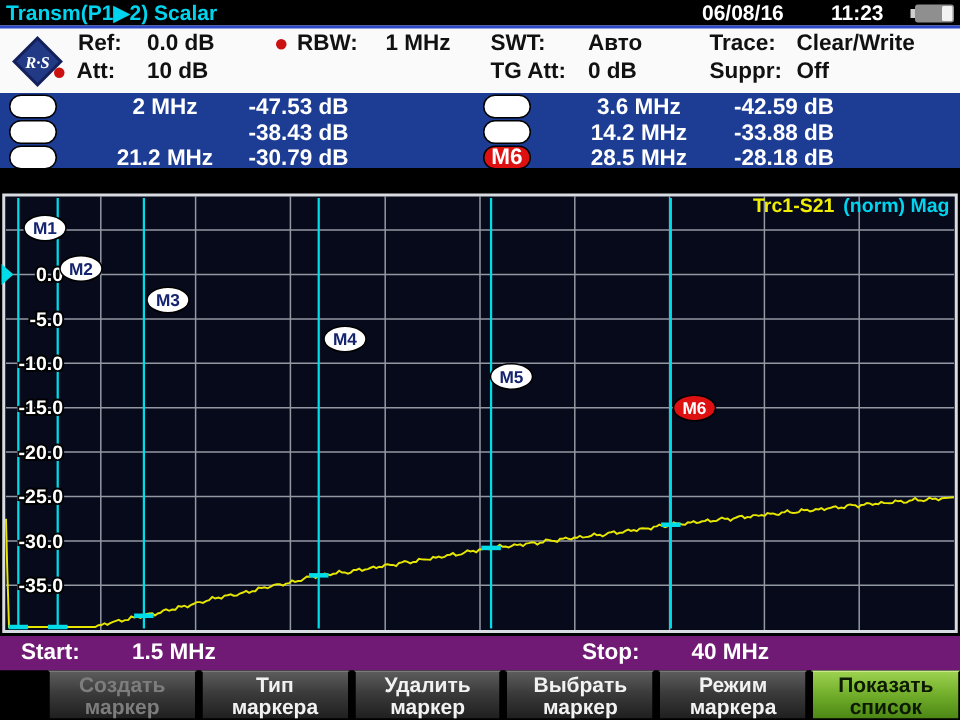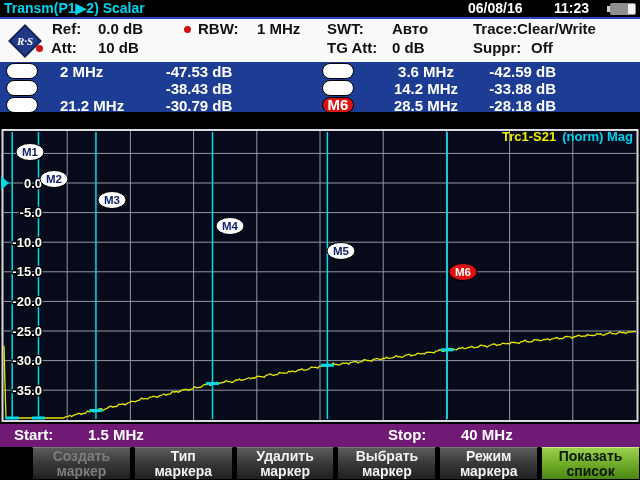--- a/index.html
+++ b/index.html
@@ -21,31 +21,31 @@
   .settings{position:absolute;left:0;top:17px;width:640px;height:45px;background:#fafafa;
             border-top:2px solid #2b48c8;color:#111;font-size:15px;}
   .settings span{position:absolute;white-space:nowrap;}
   .dot{width:7px;height:7px;border-radius:50%;background:#cc1111;}
   .logo{position:absolute;left:5px;top:2px;}
   .p-ref-l{left:52px;top:1px}   .p-ref-v{left:98px;top:1px}
   .p-att-d{left:36px;top:26px}  .p-att-l{left:51px;top:20px}  .p-att-v{left:98px;top:20px}
   .p-rbw-d{left:184px;top:7px}  .p-rbw-l{left:198px;top:1px}  .p-rbw-v{left:257px;top:1px}
   .p-swt-l{left:327px;top:1px}  .p-swt-v{left:392px;top:1px}
   .p-tga-l{left:327px;top:20px} .p-tga-v{left:392px;top:20px}
-  .p-trc-l{left:473px;top:1px}  .p-trc-v{left:517px;top:1px}
+  .p-trc-l{left:473px;top:1px}  .p-trc-v{left:531px;top:1px}
   .p-sup-l{left:473px;top:20px} .p-sup-v{left:531px;top:20px}
 
   
   .mtable{position:absolute;left:0;top:62px;width:640px;height:51px;background:#1d3c94;}
   .mrow{position:relative;width:640px;height:17px;}
   .mrow span{position:absolute;top:1px;font-size:15px;color:#fff;white-space:nowrap;}
   .badge{display:inline-block;width:30px;height:14px;border-radius:8px;background:#fff;
          border:1px solid #000;color:#14246e;font-size:11px;line-height:14px;text-align:center;}
   .badge.red{background:#dd1111;color:#fff;}
-  .b1{left:6px;top:1px!important}   .f1{left:60px;width:100px;text-align:left}  .v1{left:160px;width:78px;text-align:center}
+  .b1{left:6px;top:1px!important}   .f1{left:60px;width:100px;text-align:center}  .v1{left:160px;width:78px;text-align:center}
   .b2{left:322px;top:1px!important} .f2{left:376px;width:100px;text-align:center} .v2{left:478px;width:78px;text-align:right}
 
   
   .graph{position:absolute;left:0;top:112px;width:640px;height:335px;background:#000;}
   .trc{font-size:13px;font-weight:bold;}
 
   
   .xaxis{position:absolute;left:0;top:424px;width:640px;height:23px;background:#701a75;color:#fff;font-size:15px;}
   .xaxis span{position:absolute;top:2px;white-space:nowrap;}
   .x-startl{left:14px} .x-startv{left:88px} .x-stopl{left:388px} .x-stopv{left:461px}

